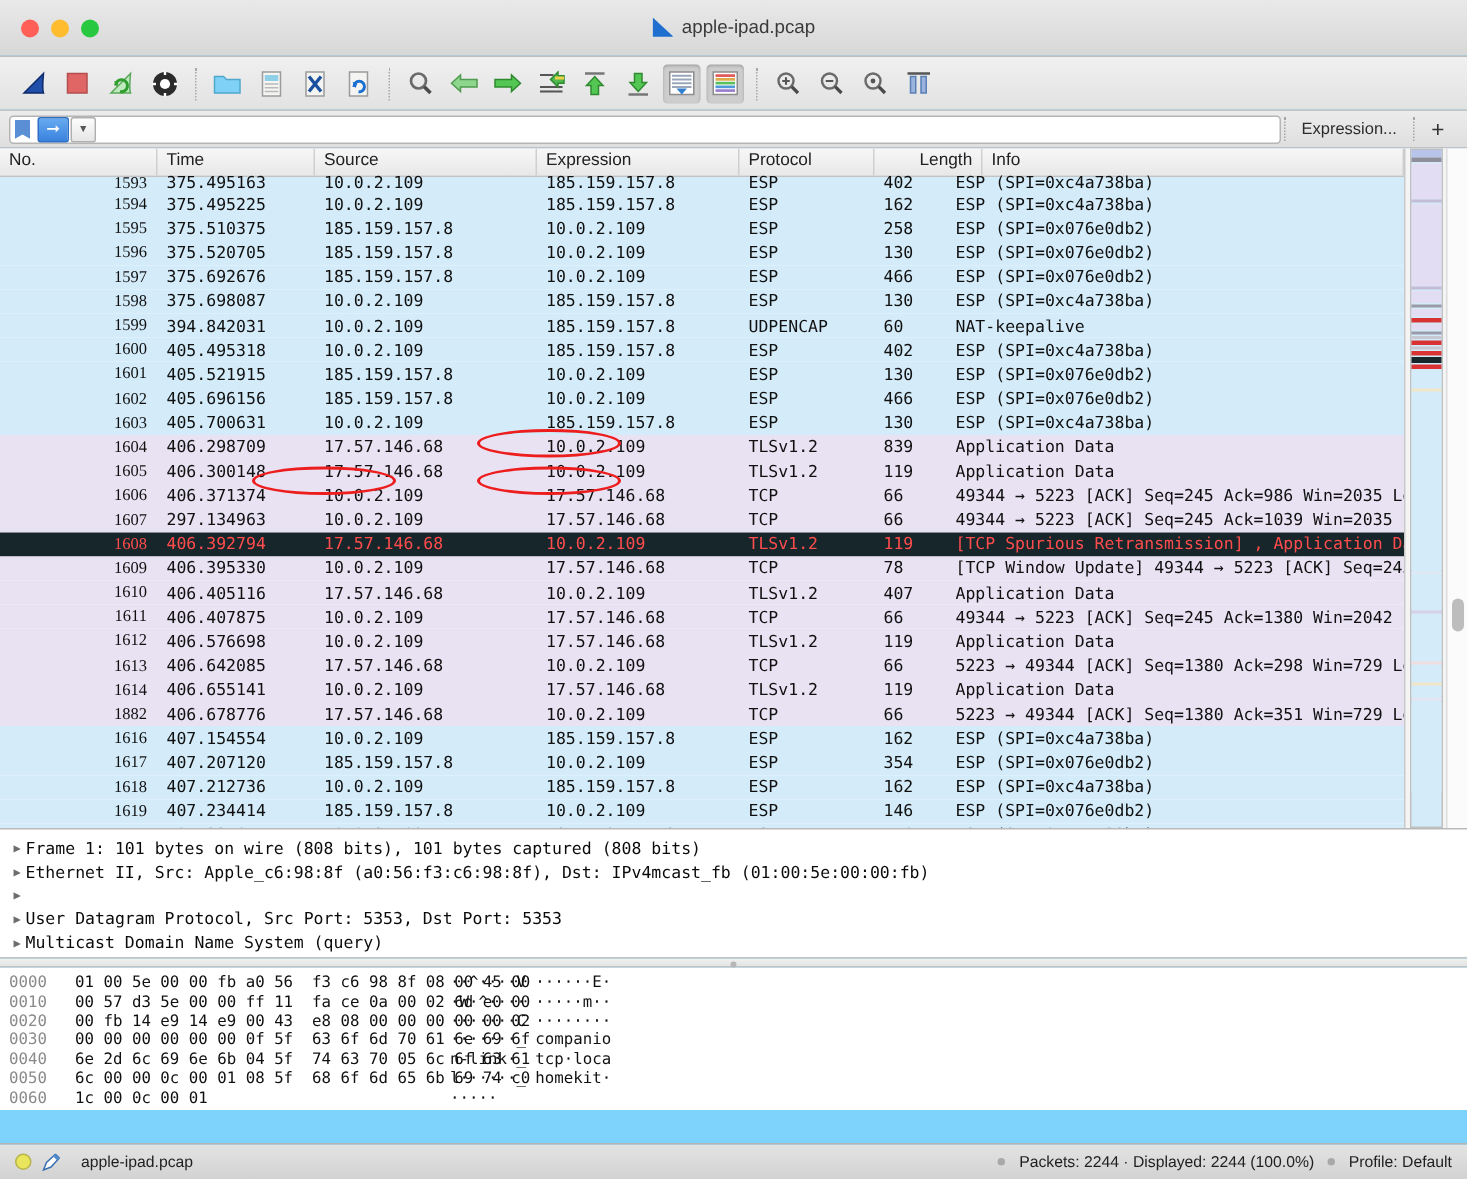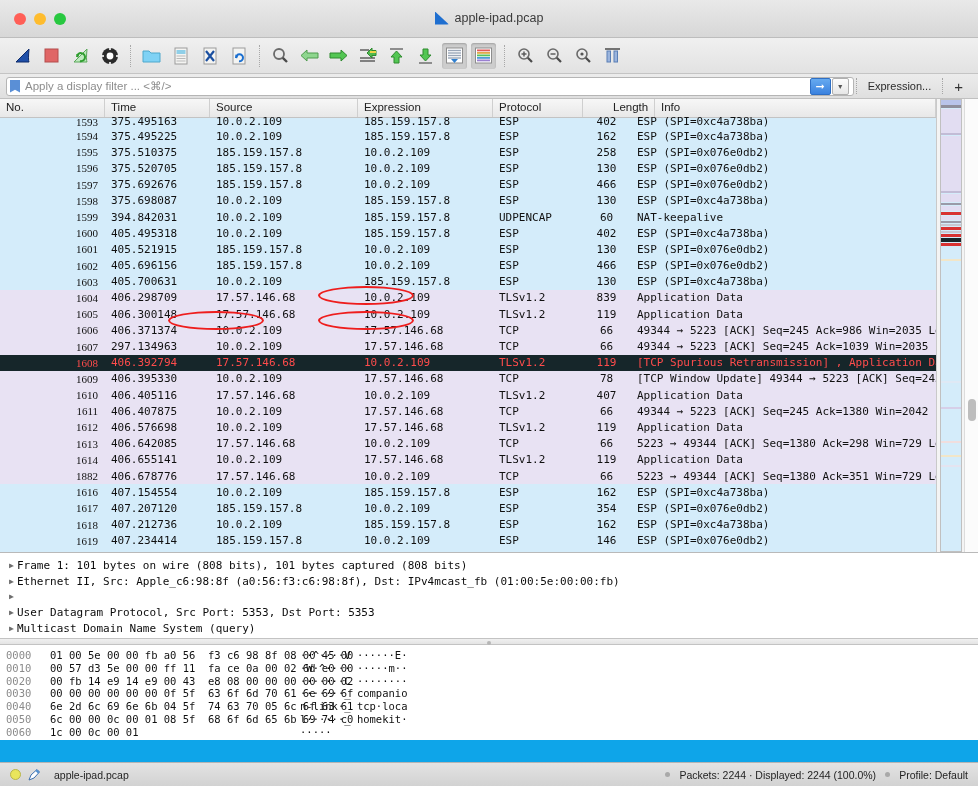--- a/index.html
+++ b/index.html
@@ -5,21 +5,21 @@
   * { box-sizing: border-box; margin: 0; padding: 0; }
   html, body {
     width: 978px; height: 786px;
     background: #ffffff;
     font-family: "Liberation Sans", sans-serif;
     overflow: hidden;
   }
   .app {
     position: relative;
     width: 978px; height: 786px;
-    background: #0ea5e9;
+    background: #7dd3fc;
   }
 
   
   .titlebar {
     position: relative;
     height: 38px;
     background: linear-gradient(#e9e9e9, #d7d7d7);
     border-bottom: 1px solid #bdbdbd;
     display: flex; align-items: center;
   }
@@ -153,21 +153,21 @@
     align-items: center;
     color: #101010;
     white-space: nowrap;
   }
   .prow > div { overflow: hidden; white-space: nowrap; padding-left: 6px; }
   .c-no   { width: 105px; text-align: right; padding-right: 7px; padding-left: 0; font-family: Liberation Serif, serif; }
   .c-time { width: 105px; }
   .c-src  { width: 148px; }
   .c-dst  { width: 135px; }
   .c-pro  { width: 90px; }
-  .c-len  { width: 48px; text-align: center; padding-right: 7px; padding-left: 0; }
+  .c-len  { width: 48px; text-align: left; padding-right: 7px; padding-left: 0; }
   .c-info { flex: 1; }
 
   .bg-esp  { background: #d4ecfa; }
   .bg-tls  { background: #e8e2f3; }
   .bg-sel  { background: #16262a; color: #ff4c4c; }
 
   
   .minimap {
     width: 28px;
     background: #f4f4f4;
@@ -443,21 +443,20 @@
         <line x1="1" y1="2" x2="16" y2="2" stroke="#555" stroke-width="1.6"></line>
         <rect x="3" y="4" width="3.5" height="11" fill="#9ab4dd" stroke="#5a7fb5"></rect>
         <rect x="10" y="4" width="3.5" height="11" fill="#9ab4dd" stroke="#5a7fb5"></rect>
       </svg>
     </div>
   </div>
 
   <div class="filterbar">
     <div class="filter-input">
       <div class="bookmark"></div>
-      <div class="filter-ph">Apply a display filter ... &lt;⌘/&gt;</div>
       <div class="go-btn">
         <span class="go-arrow">➞</span>
       </div>
       <div class="drop-btn">
         <span>▼</span>
       </div>
     </div>
     <div class="vdot"></div>
     <div class="expr-label">Expression...</div>
     <div class="vdot"></div>

